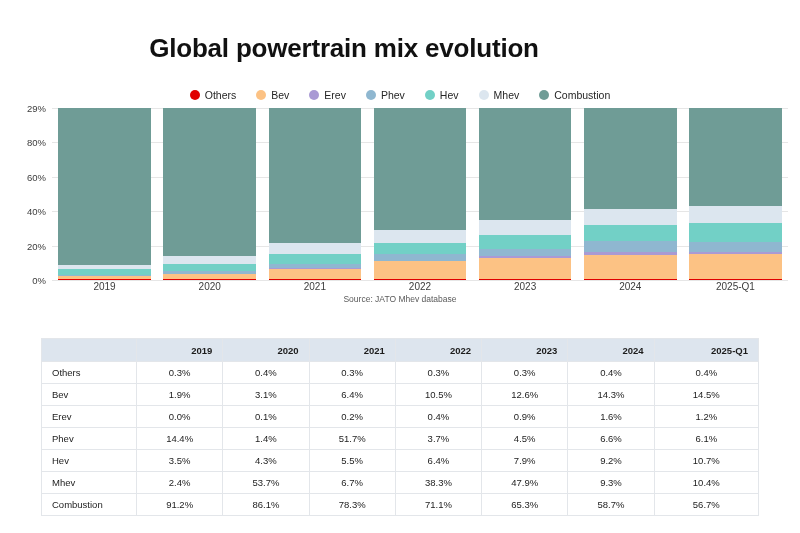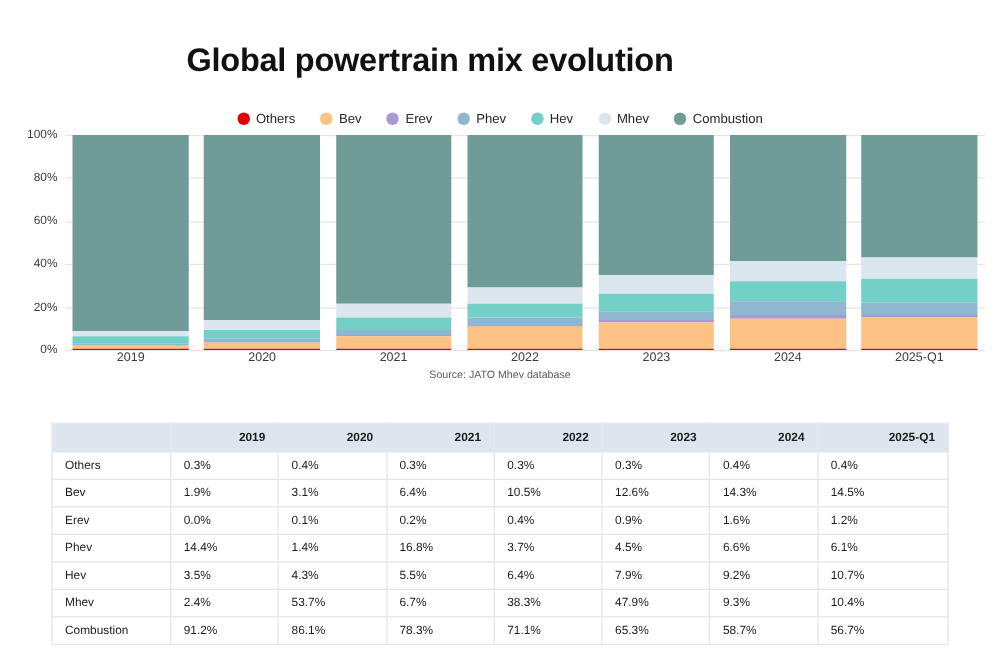--- a/index.html
+++ b/index.html
@@ -84,21 +84,21 @@
     font-size: 9.5px;
     color: #1c1c1c;
     text-align: right;
     height: 23px;
   }
   .data-table thead th.corner-cell { background: #dde5ee; }
   .data-table tbody td.row-label {
     text-align: left; color: #1c1c1c; width: 95px;
   }
   .data-table tbody td.value-cell {
-    text-align: left; color: #1c1c1c;
+    text-align: center; color: #1c1c1c;
   }
   .data-table tbody tr { background: #ffffff; }
 </style>
 </head>
 <body>
 
 <div id="page">
 
   <div class="chart-title">Global powertrain mix evolution</div>
 
@@ -133,21 +133,21 @@
       </div>
     </div>
 
   <div class="chart-area">
     <div class="y-axis">
         <div class="y-tick" style="top: 100%;">0%</div>
         <div class="y-tick" style="top: 80%; margin-left: 28px;">20%</div>
         <div class="y-tick" style="top: 60%;">40%</div>
         <div class="y-tick" style="top: 40%;">60%</div>
         <div class="y-tick" style="top: 20%;">80%</div>
-        <div class="y-tick" style="top: 0%;">100%</div>
+        <div class="y-tick" style="top: 0%;">29%</div>
       </div>
     <div class="plot">
       <div class="gridlines">
           <div class="gridline" style="top: calc(100%);"></div>
           <div class="gridline" style="top: calc(80%);"></div>
           <div class="gridline" style="top: calc(60%);"></div>
           <div class="gridline" style="top: calc(40%);"></div>
           <div class="gridline" style="top: calc(20%);"></div>
           <div class="gridline" style="top: calc(0%);"></div>
         </div>
@@ -286,21 +286,21 @@
           <td class="value-cell">0.2%</td>
           <td class="value-cell">0.4%</td>
           <td class="value-cell">0.9%</td>
           <td class="value-cell">1.6%</td>
           <td class="value-cell">1.2%</td>
         </tr>
         <tr>
           <td class="row-label">Phev</td>
           <td class="value-cell">14.4%</td>
           <td class="value-cell">1.4%</td>
-          <td class="value-cell">16.8%</td>
+          <td class="value-cell">51.7%</td>
           <td class="value-cell">3.7%</td>
           <td class="value-cell">4.5%</td>
           <td class="value-cell">6.6%</td>
           <td class="value-cell">6.1%</td>
         </tr>
         <tr>
           <td class="row-label">Hev</td>
           <td class="value-cell">3.5%</td>
           <td class="value-cell">4.3%</td>
           <td class="value-cell">5.5%</td>

